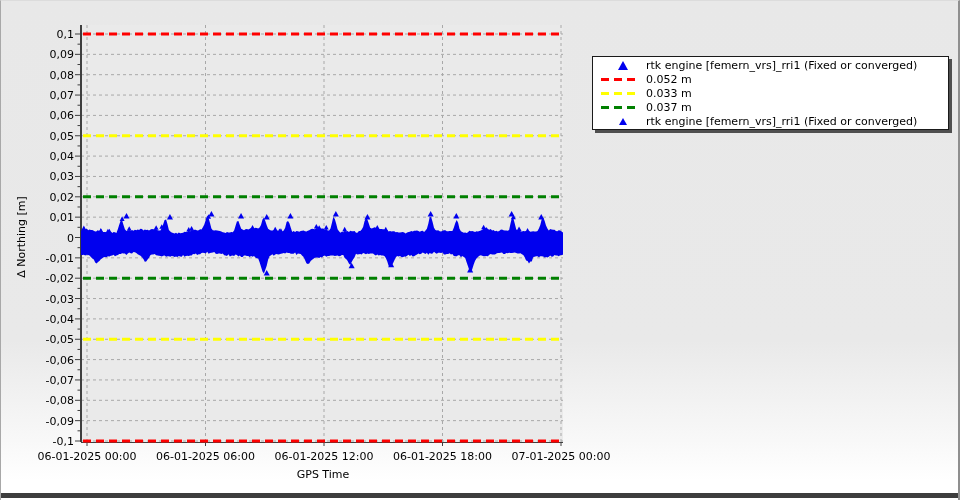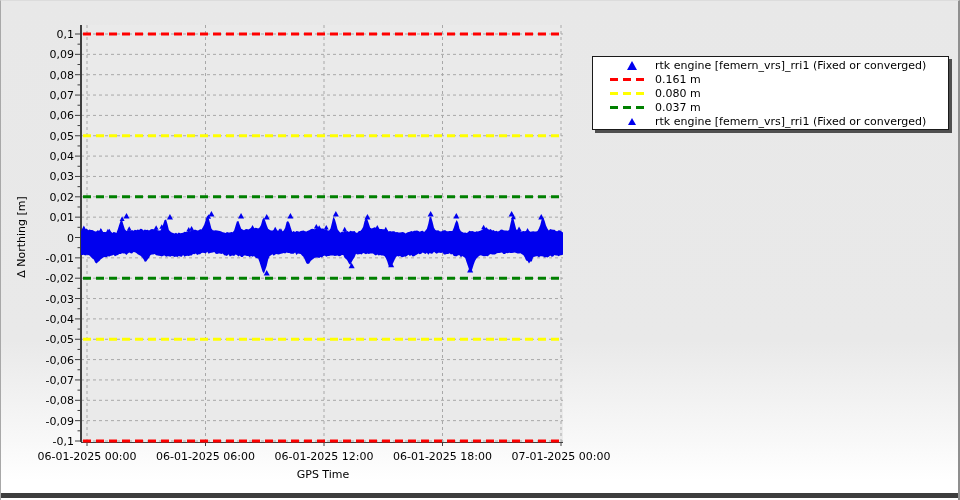--- a/index.html
+++ b/index.html
@@ -7,21 +7,21 @@
   .window {
     position:relative; width:960px; height:500px; overflow:hidden;
     background:linear-gradient(180deg,#e8e8e8 0%,#e9e9e9 68%,#f8f8f8 88%,#ffffff 96%);
     border-left:1px solid #a8a8a8; border-right:2px solid #8f8f8f; border-top:1px solid #dcdcdc;
   }
   .bottom-bar { position:absolute; left:0; right:0; bottom:2px; height:5px; background:#3d3d3d; }
   svg text { font-family:"DejaVu Sans","Liberation Sans",sans-serif; }
   .legend {
     position:absolute; left:591px; top:55px; width:357px; height:74px;
     background:#ffffff; border:1px solid #1a1a1a; box-shadow:3px 3px 0 0 #4f4f4f;
-    padding:2px 16px; overflow:hidden;
+    padding:2px 7px; overflow:hidden;
   }
   .legend-row { display:flex; align-items:center; height:13.8px; white-space:nowrap; }
   .legend-marker { width:46px; display:flex; justify-content:center; align-items:center; flex:none; }
   .legend-dash { width:38px; height:3px; margin-right:6px; }
   .legend-tri-large { width:0; height:0; border-left:5px solid transparent; border-right:5px solid transparent; border-bottom:9px solid #0000ee; }
   .legend-tri-small { width:0; height:0; border-left:4px solid transparent; border-right:4px solid transparent; border-bottom:7px solid #0000ee; }
   .legend-label { font-size:11px; color:#000; }
 </style>
 </head>
 <body>
@@ -198,27 +198,27 @@
       <div class="legend-row">
         <span class="legend-marker">
           <span class="legend-tri-large" style="border-bottom-color: rgb(0, 0, 238);"></span>
         </span>
         <span class="legend-label">rtk engine [femern_vrs]_rri1 (Fixed or converged)</span>
       </div>
       <div class="legend-row">
         <span class="legend-marker">
           <span class="legend-dash" style="background: repeating-linear-gradient(90deg, rgb(255, 0, 0) 0px, rgb(255, 0, 0) 8px, transparent 8px, transparent 13px);"></span>
         </span>
-        <span class="legend-label">0.161 m</span>
+        <span class="legend-label">0.052 m</span>
       </div>
       <div class="legend-row">
         <span class="legend-marker">
           <span class="legend-dash" style="background: repeating-linear-gradient(90deg, rgb(255, 255, 0) 0px, rgb(255, 255, 0) 8px, transparent 8px, transparent 13px);"></span>
         </span>
-        <span class="legend-label">0.080 m</span>
+        <span class="legend-label">0.033 m</span>
       </div>
       <div class="legend-row">
         <span class="legend-marker">
           <span class="legend-dash" style="background: repeating-linear-gradient(90deg, rgb(0, 128, 0) 0px, rgb(0, 128, 0) 8px, transparent 8px, transparent 13px);"></span>
         </span>
         <span class="legend-label">0.037 m</span>
       </div>
       <div class="legend-row">
         <span class="legend-marker">
           <span class="legend-tri-small" style="border-bottom-color: rgb(0, 0, 238);"></span>

